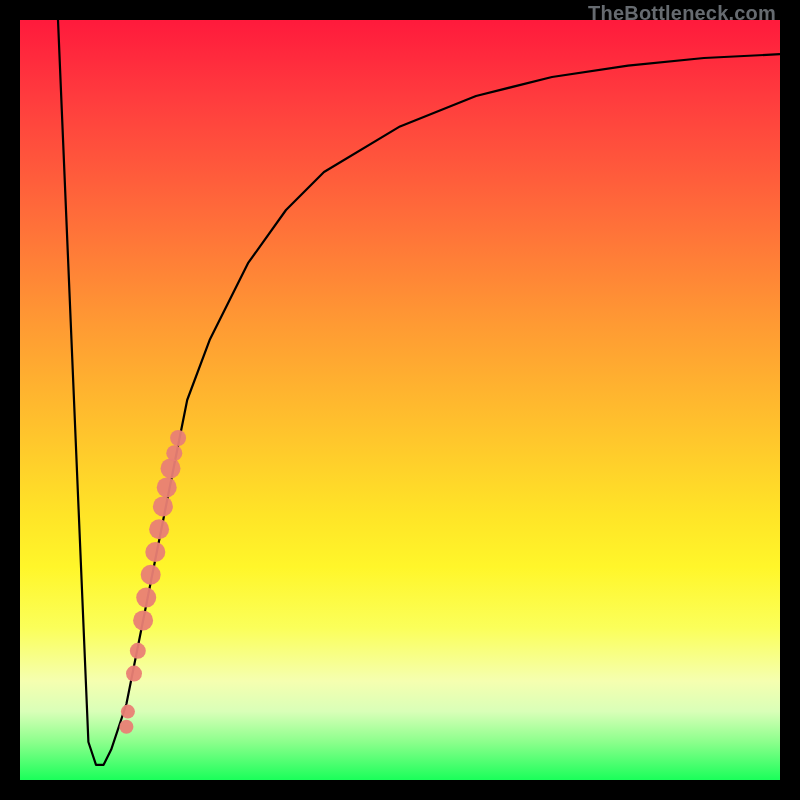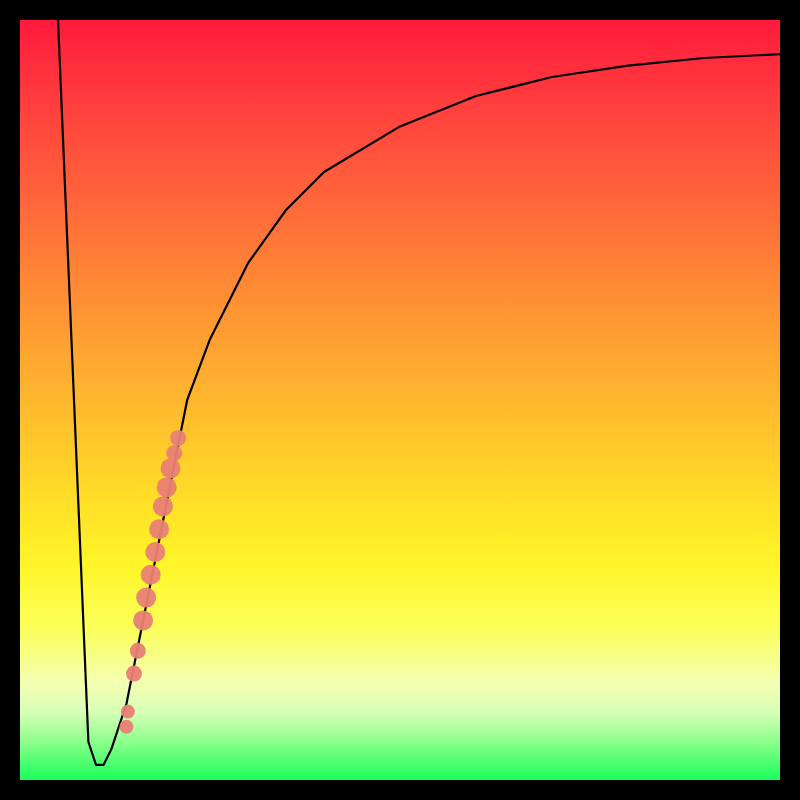--- a/index.html
+++ b/index.html
@@ -56,20 +56,21 @@
     top: 0;
     width: 760px;
     height: 760px;
     z-index: 2;
   }
 </style>
 </head>
 <body>
 
 <div class="frame">
+  <div class="credit">TheBottleneck.com</div>
 
   <div class="plot-area">
     <svg class="curve" viewBox="0 0 760 760" preserveAspectRatio="none">
       <g id="curve-group">
           <path d="M38.0 0.0 L68.4 722.0 L76.0 744.8 L83.6 744.8 L91.2 729.6 L106.4 684.0 L121.6 608.0 L136.8 532.0 L152.0 456.0 L167.2 380.0 L190.0 319.2 L228.0 243.2 L266.0 190.0 L304.0 152.0 L380.0 106.4 L456.0 76.0 L532.0 57.0 L608.0 45.6 L684.0 38.0 L760.0 34.2" fill="none" stroke="#000" stroke-width="2.2" stroke-linejoin="round"></path>
         </g>
       <g id="marker-group">
           <circle cx="106.4" cy="706.8" r="7" fill="#e98075" fill-opacity="0.95"></circle>
           <circle cx="107.9" cy="691.6" r="7" fill="#e98075" fill-opacity="0.95"></circle>
           <circle cx="114.0" cy="653.6" r="8" fill="#e98075" fill-opacity="0.95"></circle>

